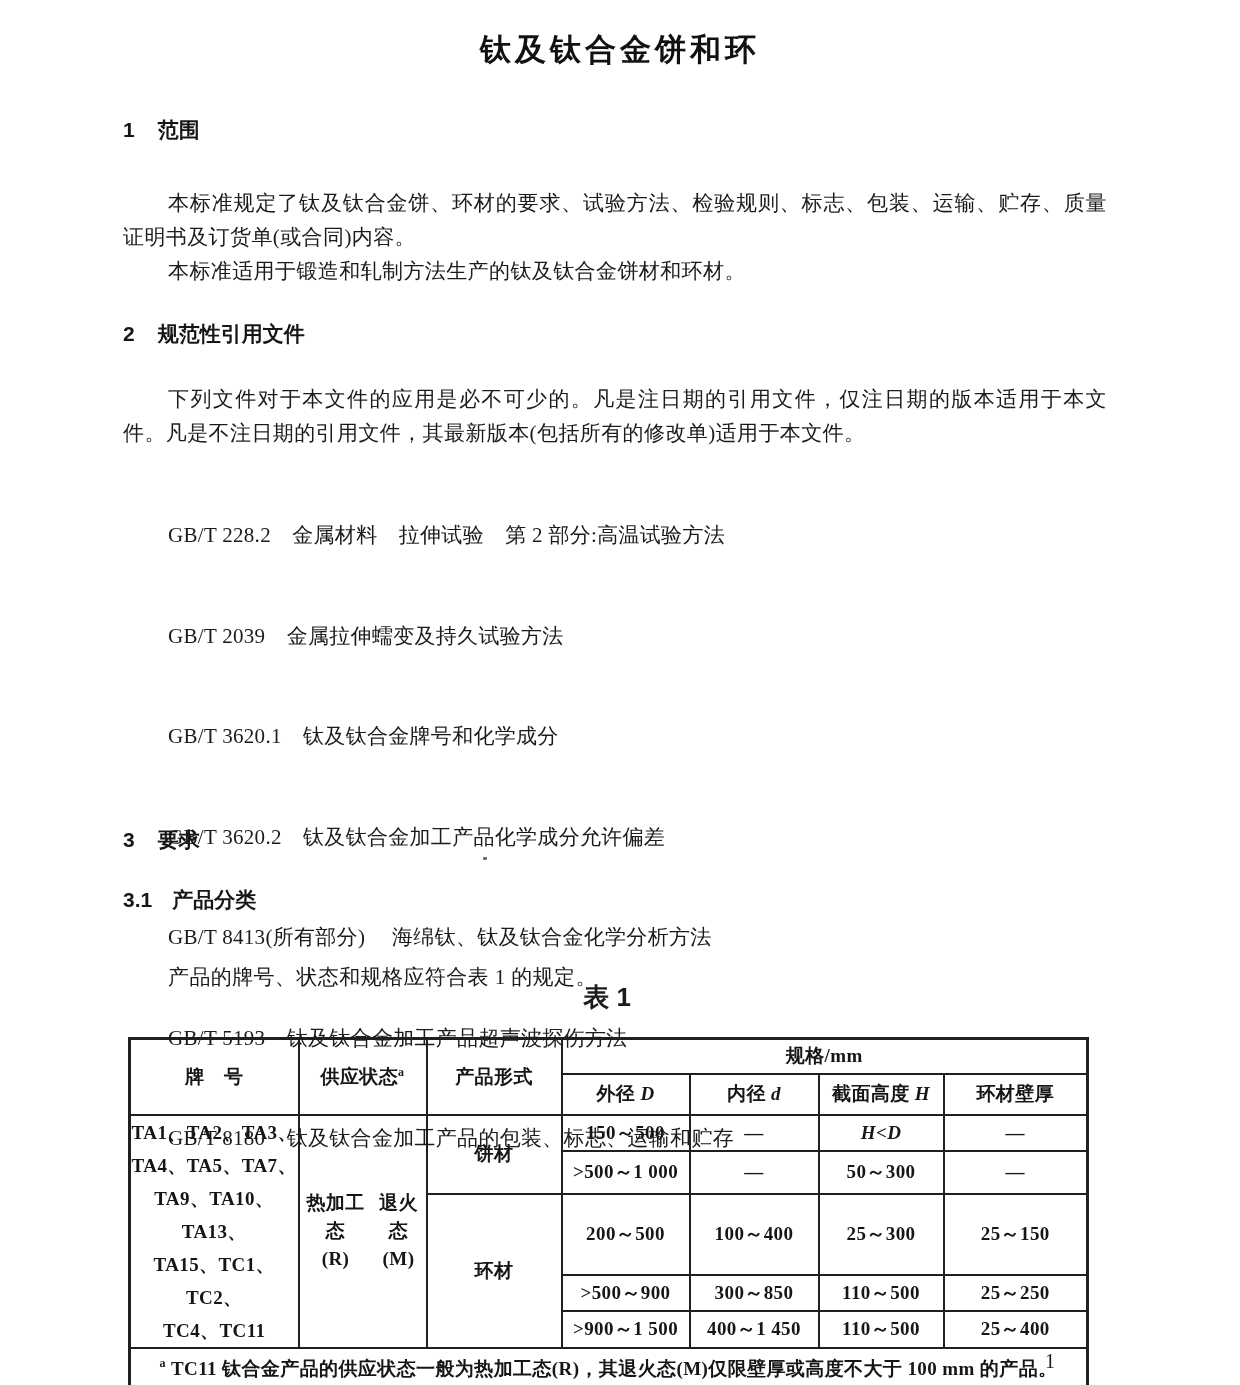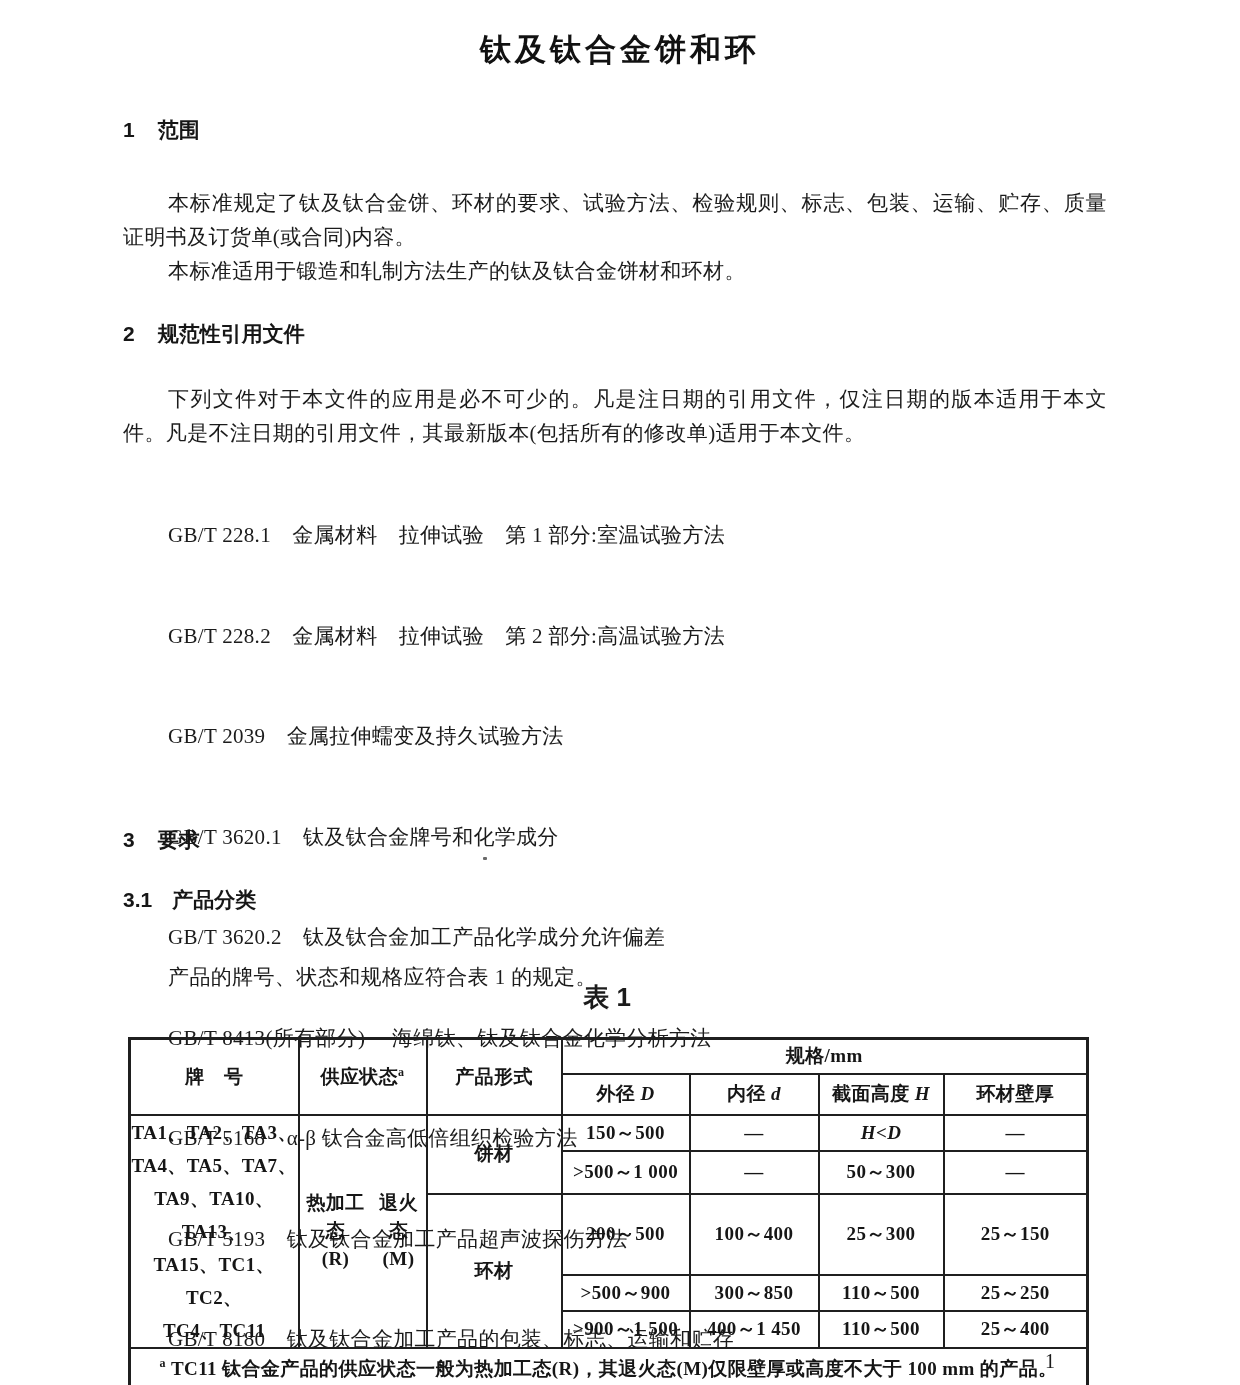--- a/index.html
+++ b/index.html
@@ -117,27 +117,25 @@
 </div>
 <div class="abs para indent" style="left:123px; top:186px; width:984px;">本标准规定了钛及钛合金饼、环材的要求、试验方法、检验规则、标志、包装、运输、贮存、质量证明书及订货单(或合同)内容。</div>
 <div class="abs para indent" style="left:123px; top:254px; width:984px;">本标准适用于锻造和轧制方法生产的钛及钛合金饼材和环材。</div>
 
 <div class="abs heading" style="left:123px; top:320px;">
   <span class="h-num">2</span><span class="h-label">规范性引用文件</span>
 </div>
 <div class="abs para indent" style="left:123px; top:382px; width:984px;">下列文件对于本文件的应用是必不可少的。凡是注日期的引用文件，仅注日期的版本适用于本文件。凡是不注日期的引用文件，其最新版本(包括所有的修改单)适用于本文件。</div>
 
 <div class="abs ref-list" style="left:168px; top:452px;">
-  <div class="ref-line">GB/T 228.1　金属材料　拉伸试验　第 1 部分:室温试验方法</div>
   <div class="ref-line">GB/T 228.2　金属材料　拉伸试验　第 2 部分:高温试验方法</div>
   <div class="ref-line">GB/T 2039　金属拉伸蠕变及持久试验方法</div>
   <div class="ref-line">GB/T 3620.1　钛及钛合金牌号和化学成分</div>
   <div class="ref-line">GB/T 3620.2　钛及钛合金加工产品化学成分允许偏差</div>
   <div class="ref-line">GB/T 8413(所有部分)　 海绵钛、钛及钛合金化学分析方法</div>
-  <div class="ref-line">GB/T 5168　α-β 钛合金高低倍组织检验方法</div>
   <div class="ref-line">GB/T 5193　钛及钛合金加工产品超声波探伤方法</div>
   <div class="ref-line">GB/T 8180　钛及钛合金加工产品的包装、标志、运输和贮存</div>
   
 </div>
 
 <div class="abs heading" style="left:123px; top:826px;">
   <span class="h-num">3</span><span class="h-label">要求</span>
 </div>
 <div class="abs artifact-dot"></div>
 <div class="abs heading" style="left:123px; top:886px;">

